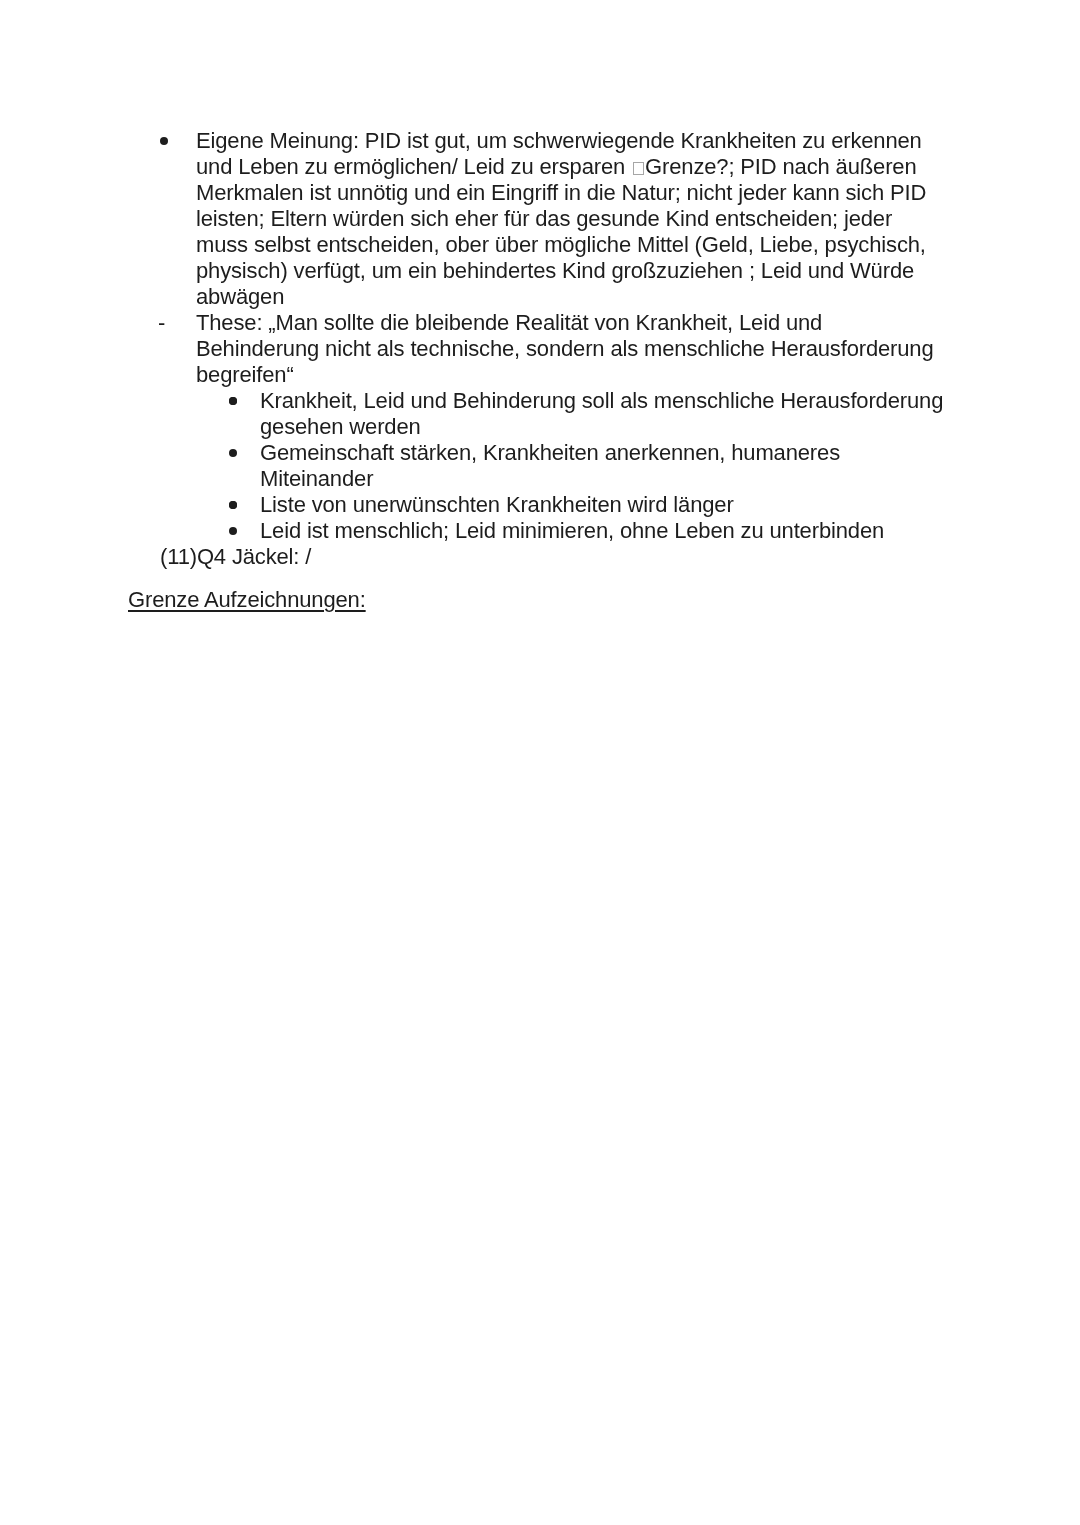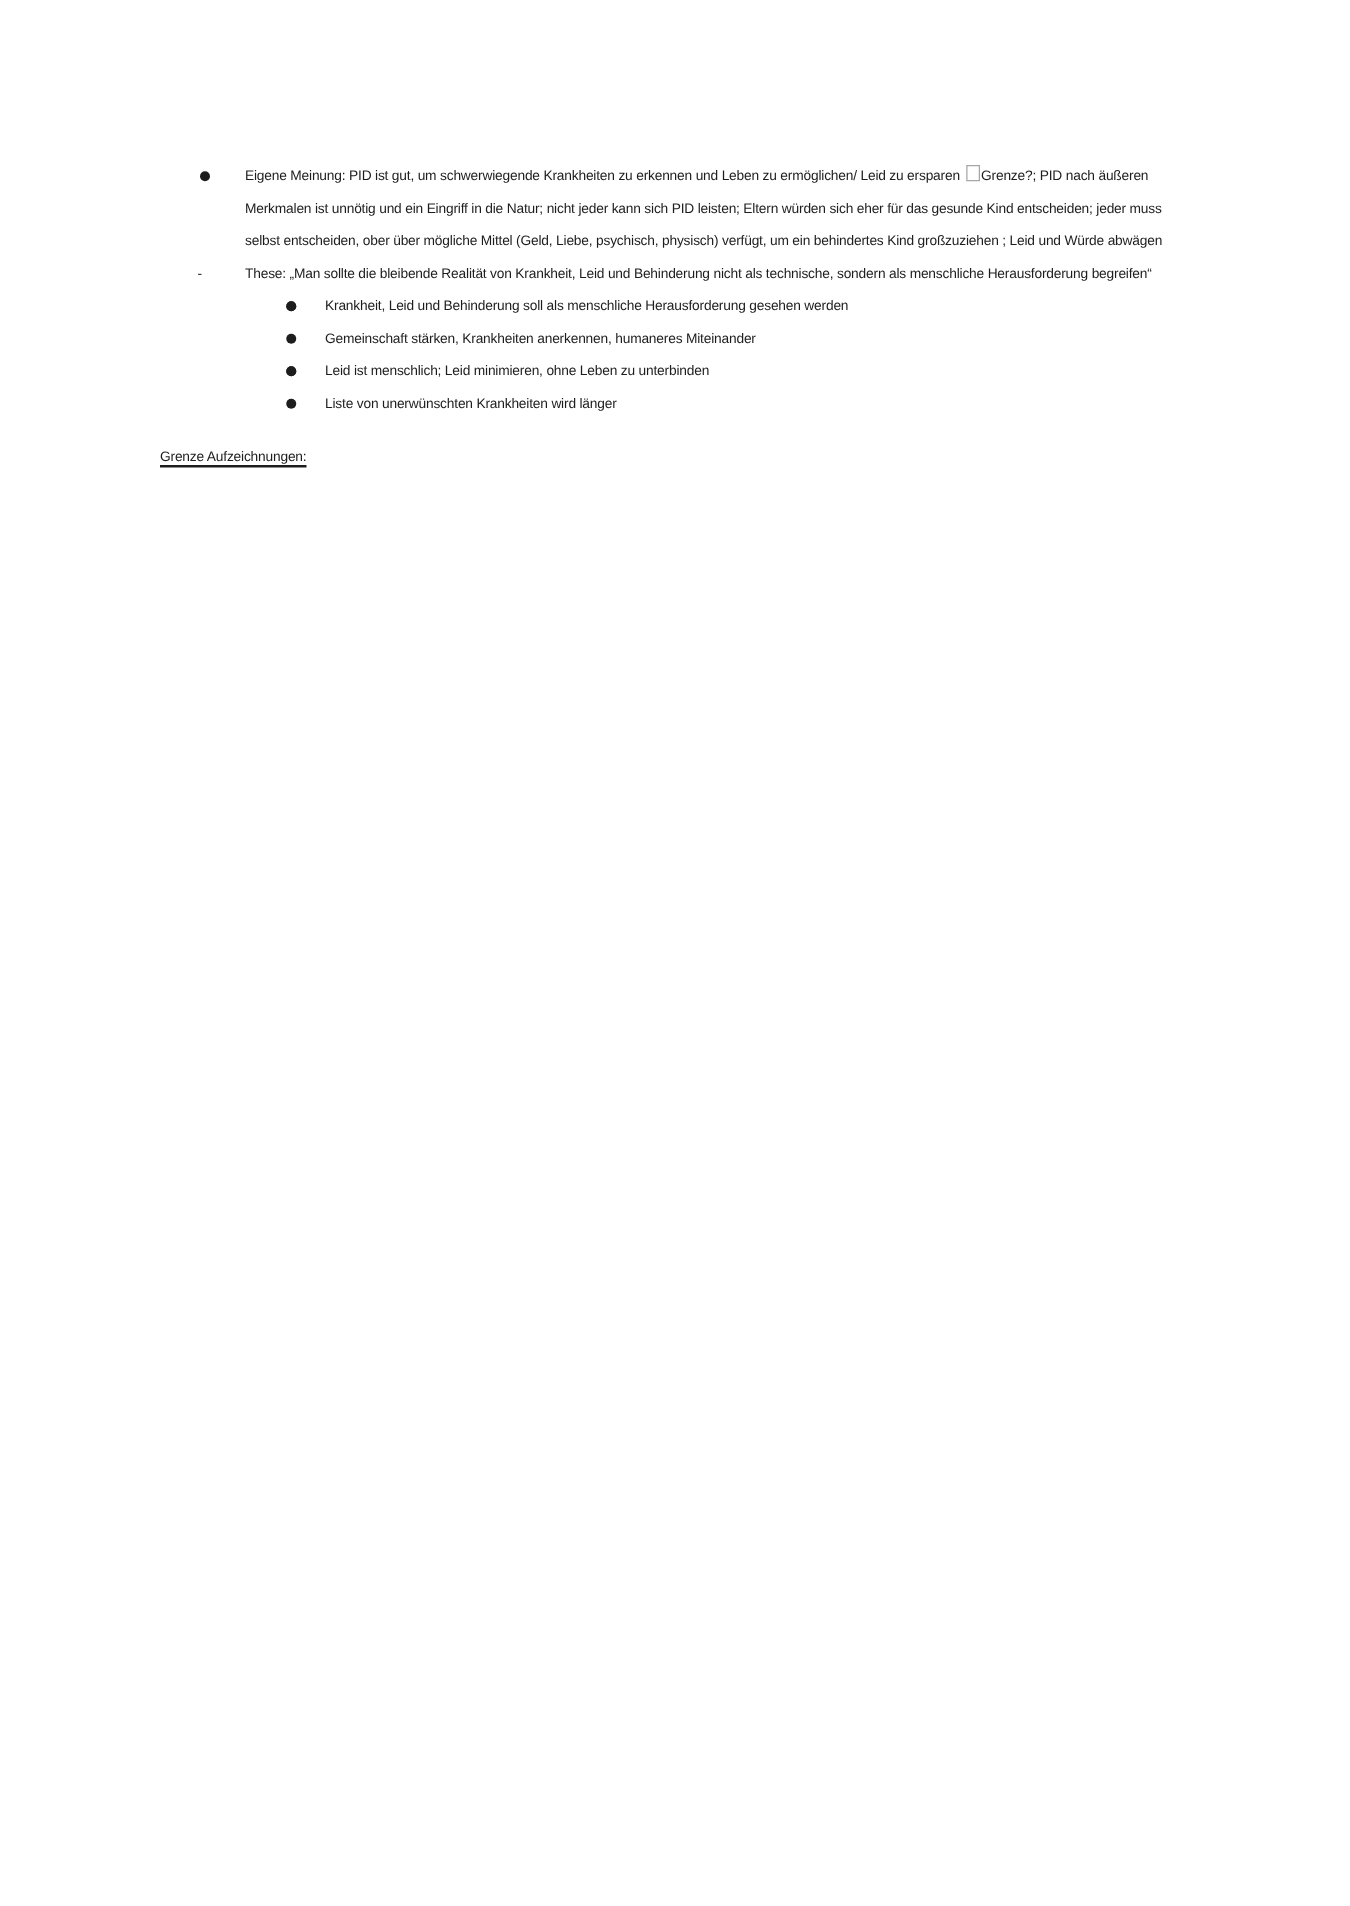--- a/index.html
+++ b/index.html
@@ -6,21 +6,21 @@
     margin: 0;
     padding: 0;
     background: #ffffff;
   }
   .page {
     position: relative;
     width: 1080px;
     height: 1525px;
     background: #ffffff;
     font-family: "Liberation Sans", "DejaVu Sans", sans-serif;
-    font-size: 11px;
+    font-size: 22px;
     line-height: 26px;
     color: #1d1d1d;
     letter-spacing: -0.15px;
     overflow: hidden;
   }
   .content {
     position: absolute;
     top: 128px;
     left: 0;
     right: 0;
@@ -99,24 +99,25 @@
     </div>
     <div class="li l2">
       <span class="marker-dot"></span>
       <span class="rich">Gemeinschaft stärken, Krankheiten anerkennen, humaneres Miteinander</span>
     </div>
     <div class="li l2">
       <span class="marker-dot"></span>
     </div>
     <div class="li l2">
       <span class="marker-dot"></span>
-      <span class="rich">Leid ist menschlich; Leid minimieren, ohne Leben zu unterbinden</span>
+      <span class="rich">Liste von unerwünschten Krankheiten wird länger</span>
     </div>
     <div class="li l2">
       <span class="marker-dot"></span>
-      <span class="rich">Liste von unerwünschten Krankheiten wird länger</span>
+      <span class="rich">Leid ist menschlich; Leid minimieren, ohne Leben zu unterbinden</span>
     </div>
 
+    <div class="q4-line">(11)Q4 Jäckel: /</div>
 
     <div class="heading">Grenze Aufzeichnungen:</div>
 
   </div>
 </div>
 
 </body></html>

